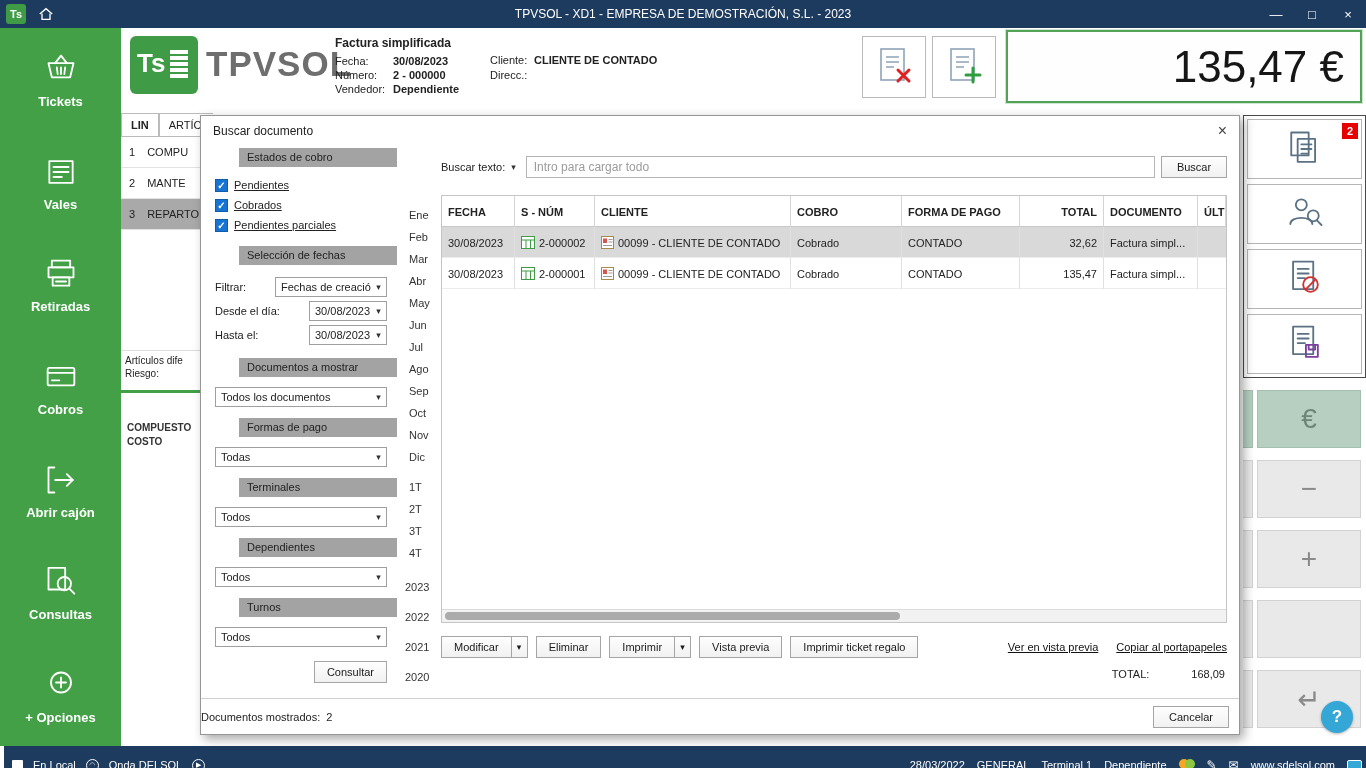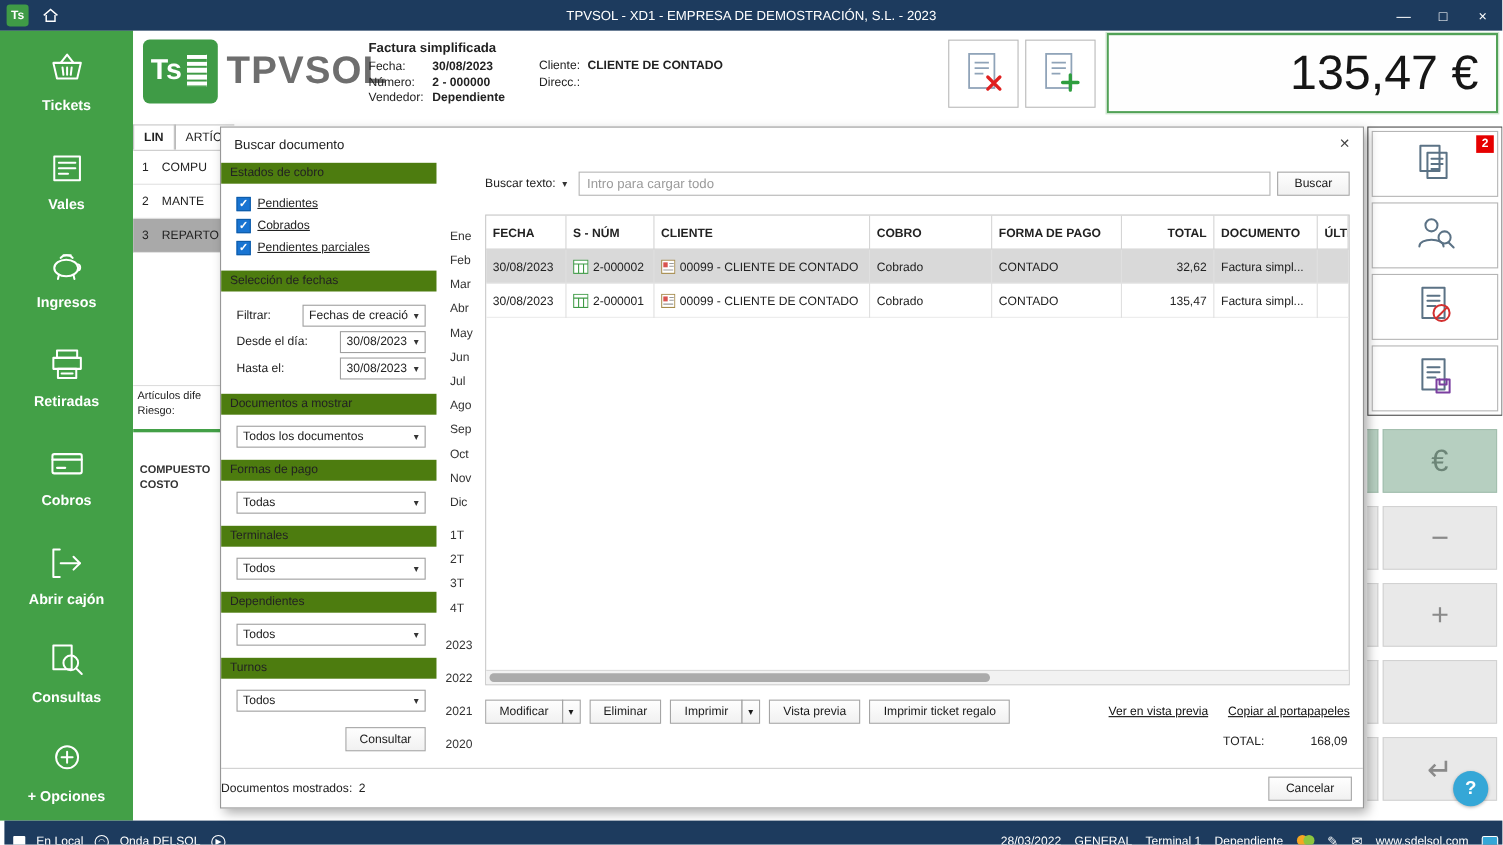--- a/index.html
+++ b/index.html
@@ -65,21 +65,21 @@
   .kp-row.green .kp-btn, .kp-row.green .kp-sliver { background:#b6cfc0; border-color:#a3bfae; color:#6c8577; }
   .help-btn { position:absolute; left:78px; top:586px; width:32px; height:32px; border-radius:50%; background:#35a7d7; color:#fff; font-size:17px; font-weight:bold; display:flex; align-items:center; justify-content:center; box-shadow:0 1px 3px rgba(0,0,0,.3); cursor:pointer; z-index:5; }
 
   
   .modal { position:absolute; left:200px; top:115px; width:1040px; height:620px; background:#fff; border:1px solid #979797; box-shadow:4px 4px 10px rgba(0,0,0,.35); display:flex; flex-direction:column; z-index:10; }
   .modal-title-row { height:30px; display:flex; align-items:center; padding:0 12px; font-size:12px; }
   .modal-close { margin-left:auto; font-size:16px; color:#444; cursor:pointer; line-height:16px; }
   .modal-body { flex:1; display:flex; overflow:hidden; }
 
   .filter-panel { width:196px; display:flex; flex-direction:column; overflow:hidden; }
-  .sec-h { background:#4d7c0f; font-size:11px; padding:3px 8px; height:19px; margin-top:11px; color:#222; }
+  .sec-h { background:#a3a3a3; font-size:11px; padding:3px 8px; height:19px; margin-top:11px; color:#222;margin-left:38px; }
   .sec-h:first-child { margin-top:2px; }
   .cb-row { display:flex; align-items:center; gap:6px; height:20px; padding-left:14px; font-size:11px; cursor:pointer; }
   .cb-rows { margin-top:8px; }
   .cb { width:13px; height:13px; background:#1874d2; border:1px solid #0f5ca8; color:#fff; font-size:10px; font-weight:bold; display:flex; align-items:center; justify-content:center; }
   .cb-lbl { text-decoration:underline; }
   .fld-rows { margin-top:10px; }
   .fld-row { display:flex; align-items:center; height:24px; padding:0 10px 0 14px; font-size:11px; }
   .select { display:flex; align-items:center; height:20px; border:1px solid #9f9f9f; background:#fff; margin-left:auto; cursor:pointer; }
   .select .val { flex:1; padding:0 5px; font-size:11px; white-space:nowrap; overflow:hidden; }
   .select .caret { width:15px; text-align:center; font-size:9px; color:#333; }
@@ -162,30 +162,20 @@
           <path d="M19 22l1 8M24 22v8M29 22l-1 8"></path>
         </svg>
       <div class="label">Tickets</div>
     </div>
     <div class="sb-item">
       <svg viewBox="0 0 48 48">
           <path d="M10 11h28v26H10z"></path>
           <path d="M15 18h18M15 24h18M15 30h10"></path>
         </svg>
       <div class="label">Vales</div>
-    </div>
-    <div class="sb-item">
-      <svg viewBox="0 0 48 48">
-          <ellipse cx="23" cy="26" rx="13" ry="9"></ellipse>
-          <path d="M36 22c3 .6 3 6 0 6.5"></path>
-          <path d="M15 34l-1 4M31 34l1 4"></path>
-          <path d="M17 15c3-4 10-4 13 0"></path>
-          <path d="M20 12h8"></path>
-        </svg>
-      <div class="label">Ingresos</div>
     </div>
     <div class="sb-item">
       <svg viewBox="0 0 48 48">
           <rect x="13" y="8" width="22" height="8"></rect>
           <rect x="9" y="16" width="30" height="12"></rect>
           <rect x="14" y="28" width="20" height="10"></rect>
           <path d="M18 33h12"></path>
         </svg>
       <div class="label">Retiradas</div>
     </div>

